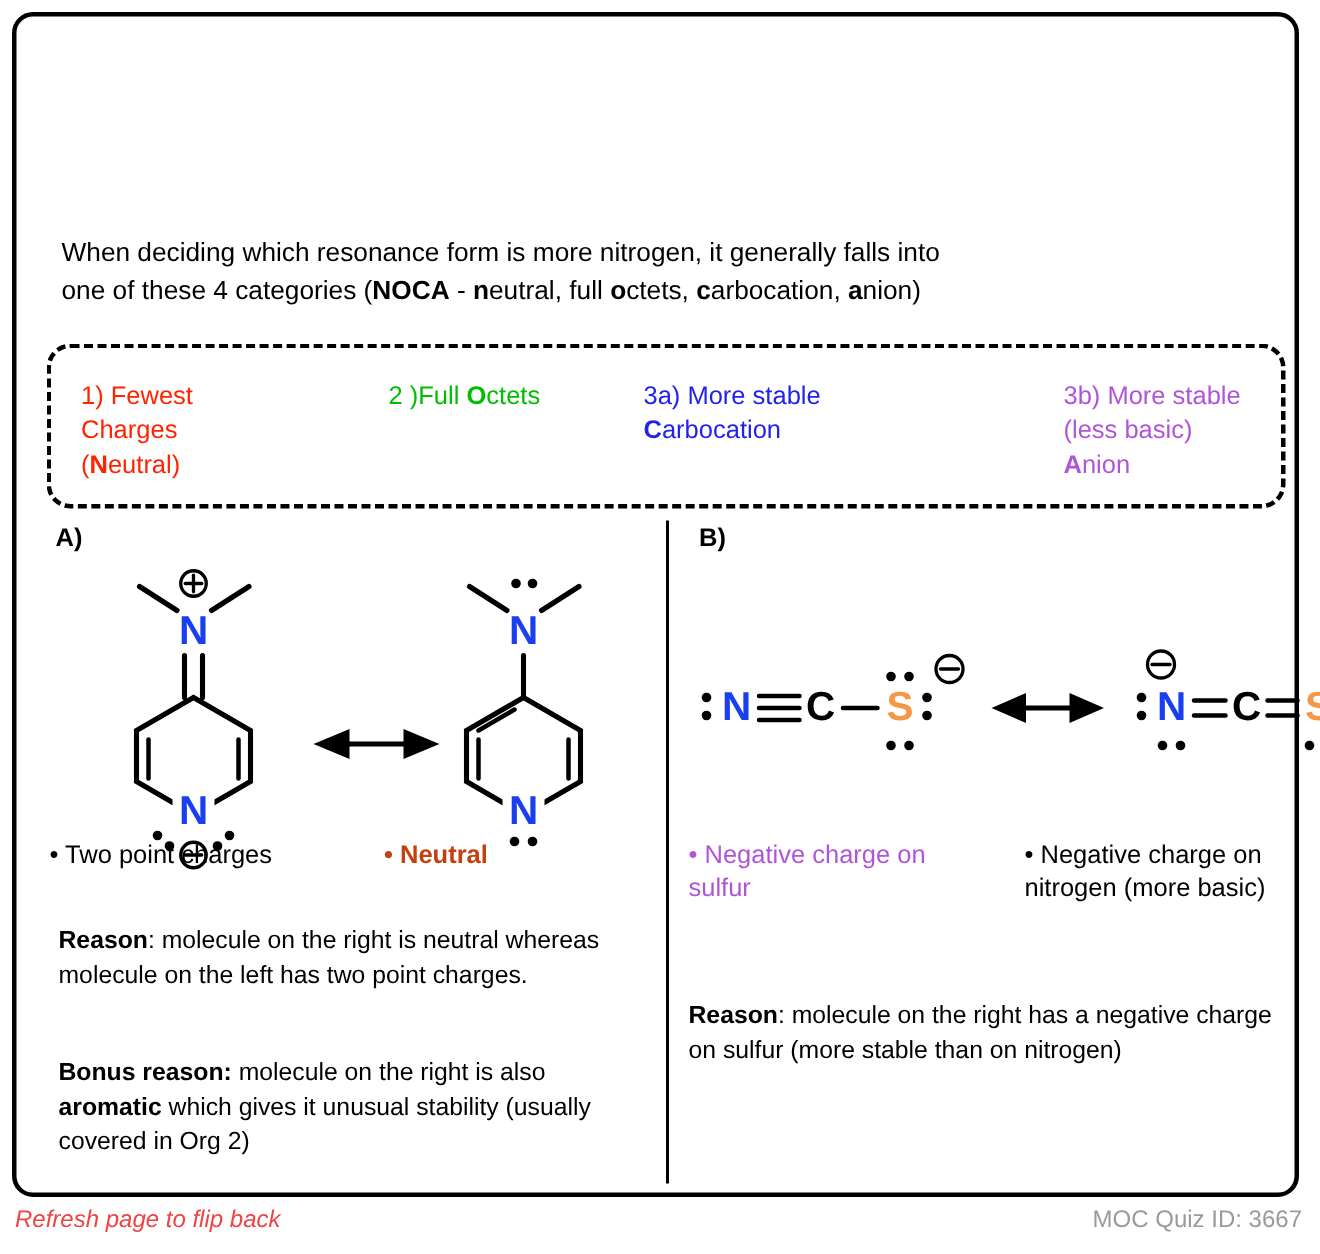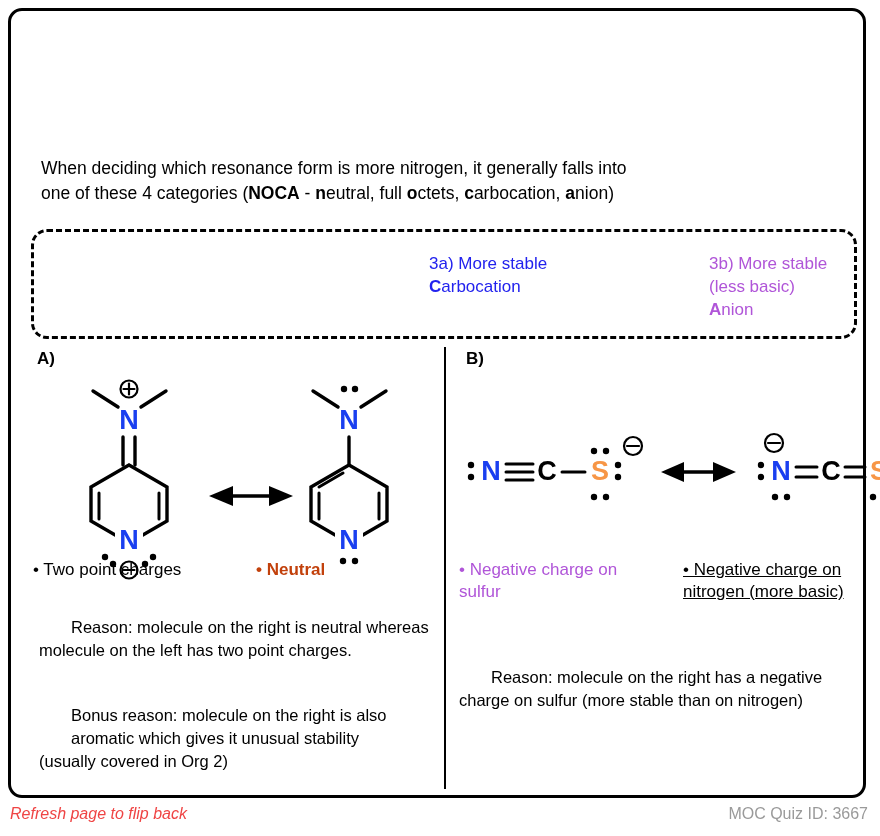--- a/index.html
+++ b/index.html
@@ -31,23 +31,23 @@
   #labelA{left:26px;top:338px;}
   #labelB{left:455px;top:338px;}
   #divider{position:absolute;left:433px;top:336px;width:2px;height:442px;background:#000;}
   .struct{position:absolute;}
   #structA{left:30px;top:358px;}
   #structB{left:450px;top:400px;}
   .bullets{position:absolute;font-size:17px;line-height:22px;}
   #bulletA1{left:22px;top:548px;color:#000;}
   #bulletA2{left:245px;top:548px;color:#FF2400;font-weight:bold;}
   #bulletB1{left:448px;top:548px;color:#B055D8;width:180px;}
-  #bulletB2{left:672px;top:548px;color:#000;width:190px;text-decoration:underline;}
+  #bulletB2{left:672px;top:548px;color:#000;width:190px;}
   .para{position:absolute;font-size:16.5px;line-height:23px;color:#000;}
-  .para b{font-weight:normal;margin-left:32px;}
+  .para b{font-weight:bold;}
   #reasonA{left:28px;top:605px;width:400px;}
   #bonusA{left:28px;top:693px;width:380px;}
   #reasonB{left:448px;top:655px;width:400px;}
   #footer{position:absolute;left:0;top:805px;width:880px;height:31px;}
   #foot-left{position:absolute;left:10px;top:0;font-size:16px;font-style:italic;color:#ef4444;}
   #foot-right{position:absolute;right:12px;top:0;font-size:16px;color:#9a9a9a;}
   svg{display:block;}
   .bond{stroke:#000;stroke-width:3.4;stroke-linecap:round;}
   .bond-thin{stroke:#000;stroke-width:3;stroke-linecap:round;}
   .atomN{fill:#1a3ff0;font-family:"Liberation Sans",sans-serif;font-size:27px;font-weight:bold;}
@@ -61,20 +61,28 @@
 <body>
 
 <div id="card">
 
   <div id="intro">
     <span>When deciding which resonance form is more nitrogen, it generally falls into</span><br>
     <span>one of these 4 categories (</span><b>NOCA</b><span> - </span><b>n</b><span>eutral, full </span><b>o</b><span>ctets, </span><b>c</b><span>arbocation, </span><b>a</b><span>nion)</span>
   </div>
 
   <div id="noca-box">
+    <div class="cat" id="cat0" style="color: rgb(255, 36, 0);">
+      <span>1) Fewest</span><br>
+      <span>Charges</span><br>
+      <span>(</span><b>N</b><span>eutral)</span>
+    </div>
+    <div class="cat" id="cat1" style="color: rgb(0, 191, 0);">
+      <span>2 )Full </span><b>O</b><span>ctets</span>
+    </div>
     <div class="cat" id="cat2" style="color: rgb(34, 34, 238);">
       <span>3a) More stable</span><br>
       <b>C</b><span>arbocation</span>
     </div>
     <div class="cat" id="cat3" style="color: rgb(176, 85, 216);">
       <span>3b) More stable</span><br>
       <span>(less basic)</span><br>
       <b>A</b><span>nion</span>
     </div>
   </div>

